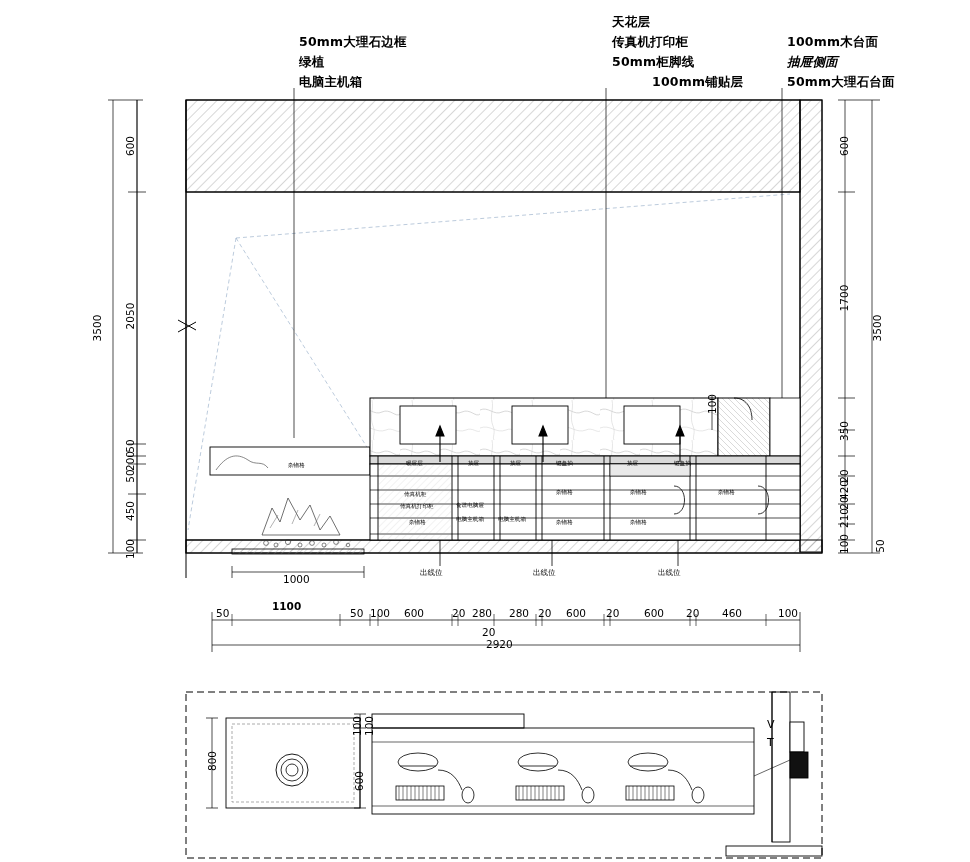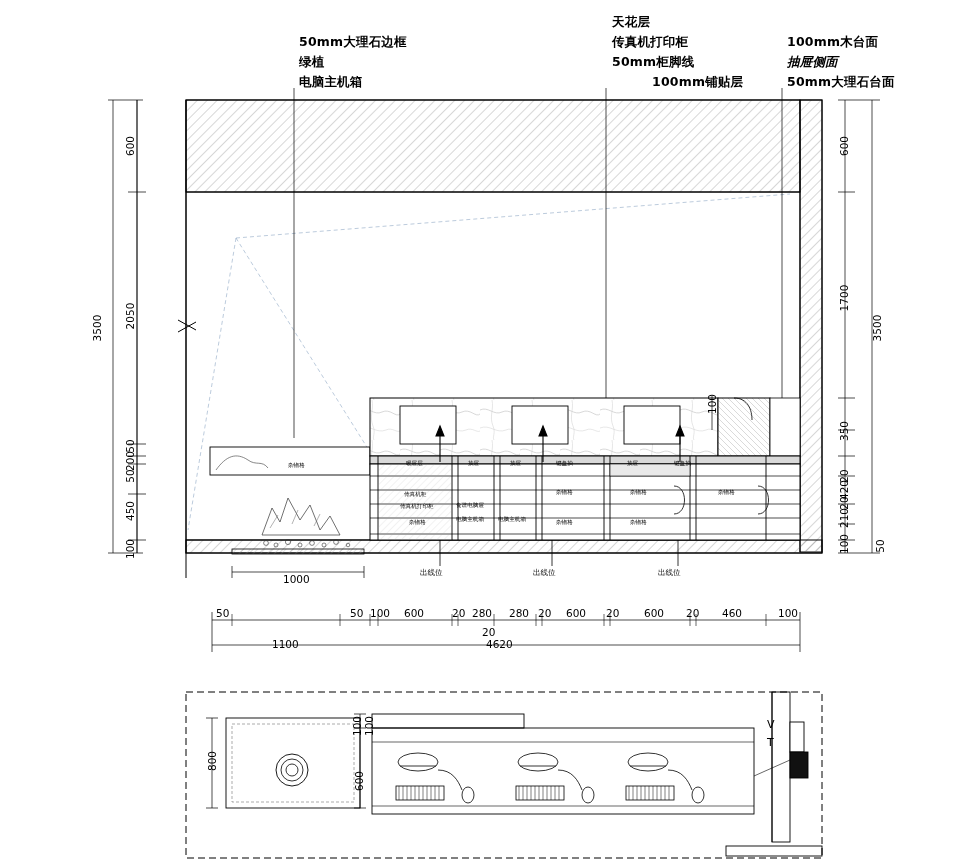--- a/index.html
+++ b/index.html
@@ -330,37 +330,37 @@
 <div class="dimv" style="left:824px;top:425px;width:40px;text-align:center;">350</div>
 <div class="dimv" style="left:824px;top:484px;width:40px;text-align:center;">420</div>
 <div class="dimv" style="left:824px;top:538px;width:40px;text-align:center;">100</div>
 <div class="dimv" style="left:824px;top:512px;width:40px;text-align:center;">210</div>
 <div class="dimv" style="left:824px;top:497px;width:40px;text-align:center;">20</div>
 <div class="dimv" style="left:824px;top:470px;width:40px;text-align:center;">20</div>
 <div class="dimv" style="left:860px;top:540px;width:40px;text-align:center;">50</div>
 <div class="dimv" style="left:855px;top:322px;width:44px;text-align:center;">3500</div>
 
 <div class="dim" style="left:216px;top:607px;">50</div>
-<div class="dim" style="left:272px;top:638px;">1100</div>
+<div class="dim" style="left:272px;top:600px;font-weight:bold;">1100</div>
 <div class="dim" style="left:350px;top:607px;">50</div>
 <div class="dim" style="left:370px;top:607px;">100</div>
 <div class="dim" style="left:404px;top:607px;">600</div>
 <div class="dim" style="left:452px;top:607px;">20</div>
 <div class="dim" style="left:472px;top:607px;">280</div>
 <div class="dim" style="left:509px;top:607px;">280</div>
 <div class="dim" style="left:538px;top:607px;">20</div>
 <div class="dim" style="left:566px;top:607px;">600</div>
 <div class="dim" style="left:606px;top:607px;">20</div>
 <div class="dim" style="left:644px;top:607px;">600</div>
 <div class="dim" style="left:686px;top:607px;">20</div>
 <div class="dim" style="left:722px;top:607px;">460</div>
 <div class="dim" style="left:778px;top:607px;">100</div>
 
 <div class="dim" style="left:482px;top:626px;">20</div>
-<div class="dim" style="left:486px;top:638px;">4620</div>
+<div class="dim" style="left:486px;top:638px;">2920</div>
 
 <div class="dim" style="left:283px;top:573px;">1000</div>
 <div class="dimv" style="left:695px;top:398px;width:34px;text-align:center;">100</div>
 
 <div class="outlet" style="left:420px;top:568px;">出线位</div>
 <div class="outlet" style="left:533px;top:568px;">出线位</div>
 <div class="outlet" style="left:658px;top:568px;">出线位</div>
 
 <div class="tiny" style="left:406px;top:460px;">暖屉层</div>
 <div class="tiny" style="left:468px;top:460px;">抽屉</div>

